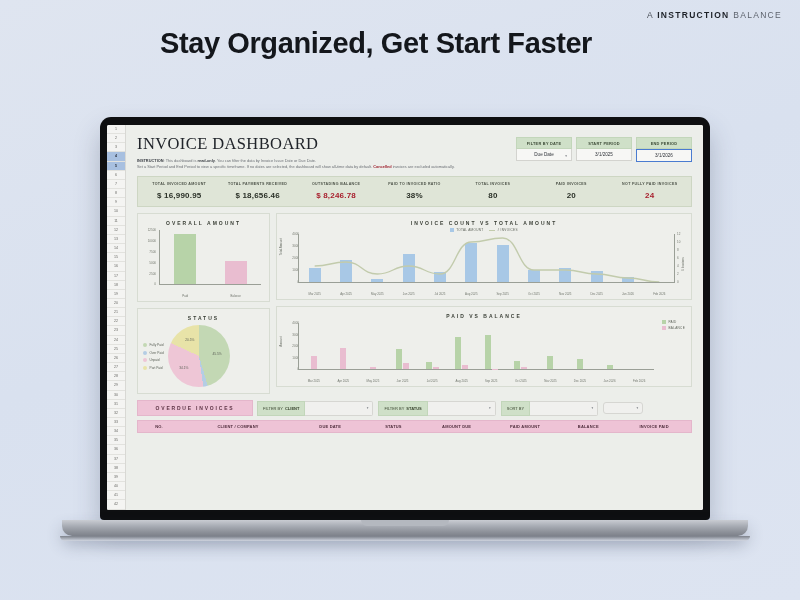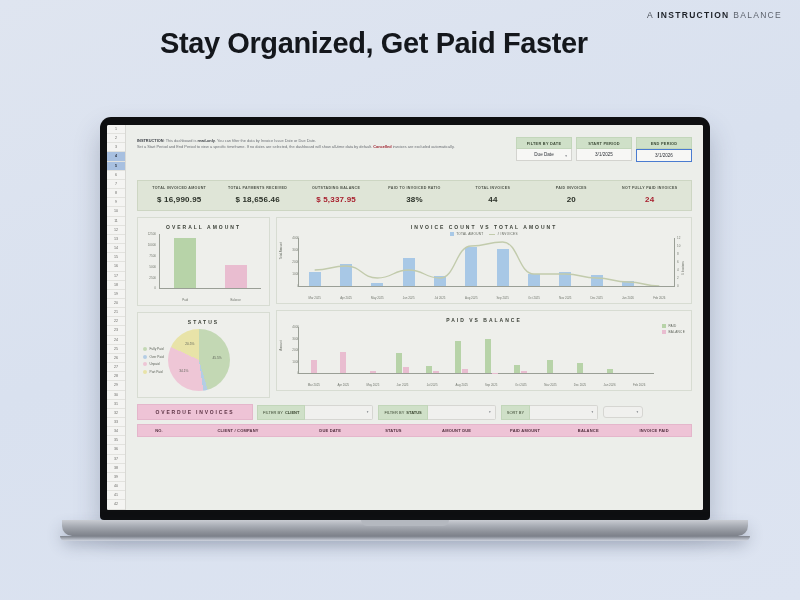--- a/index.html
+++ b/index.html
@@ -87,21 +87,21 @@
     font-size:4.6px; color:#2f3339; text-align:center; padding:3px 0;
     position:relative;
   }
   .fval.focus { border:1.2px solid #4a7bd0; }
   .fval .caret {
     position:absolute; right:4px; top:4.5px; font-size:3.4px; color:#6e7279;
   }
 
   
   .kpi {
-    margin-top:18px; background:#dfe5d7; border:1px solid #cdd6c3;
+    margin-top:6px; background:#dfe5d7; border:1px solid #cdd6c3;
     display:flex; padding:5px 2px 6px 2px;
   }
   .kpi .cell { flex:1; text-align:center; }
   .kpi .lab {
     font-size:3.6px; color:#4d5349; letter-spacing:.35px; line-height:1.5;
     font-weight:600;
   }
   .kpi .val {
     margin-top:4px; font-size:8px; font-weight:700; color:#2b3128;
     letter-spacing:.2px;
@@ -180,21 +180,21 @@
   }
 </style>
 </head>
 <body>
 
 <div class="brand">
   <span>A</span>
   <b>INSTRUCTION</b>
   <span class="lite">BALANCE</span>
 </div>
-<div class="headline">Stay Organized, Get Paid Faster</div>
+<div class="headline">Stay Organized, Get Start Faster</div>
 
 <div class="laptop">
   <div class="lid">
     <div class="screen">
 
       <div class="sheet">
         <div class="rowhdr" id="rowhdr">
             <div>1</div>
             <div>2</div>
             <div>3</div>
@@ -237,20 +237,21 @@
             <div>40</div>
             <div>41</div>
             <div>42</div>
           </div>
 
         <div class="canvas">
           <div class="dash">
 
             <div class="toprow">
               <div class="titleblock">
+                <div class="dtitle">INVOICE DASHBOARD</div>
                 <div class="instr">
                   <div>
                     <b>INSTRUCTION</b><span>: This dashboard is </span><b>read-only</b><span>. You can filter the data by Invoice Issue Date or Due Date.</span>
                   </div>
                   <div>
                     <span>Set a Start Period and End Period to view a specific timeframe. If no dates are selected, the dashboard will show all-time data by default. </span><span class="red">Cancelled</span><span> invoices are excluded automatically.</span>
                   </div>
                 </div>
               </div>
               <div class="filters" id="date-filters">
@@ -273,29 +274,29 @@
                 <div class="cell">
                   <div class="lab">TOTAL INVOICED AMOUNT</div>
                   <div class="val">$  16,990.95</div>
                 </div>
                 <div class="cell">
                   <div class="lab">TOTAL PAYMENTS RECEIVED</div>
                   <div class="val">$  18,656.46</div>
                 </div>
                 <div class="cell">
                   <div class="lab">OUTSTADING BALANCE</div>
-                  <div class="val red">$   5,337.95</div>
+                  <div class="val red">$   8,246.78</div>
                 </div>
                 <div class="cell">
                   <div class="lab">PAID TO INVOICED RATIO</div>
                   <div class="val">38%</div>
                 </div>
                 <div class="cell">
                   <div class="lab">TOTAL INVOICES</div>
-                  <div class="val">44</div>
+                  <div class="val">80</div>
                 </div>
                 <div class="cell">
                   <div class="lab">PAID INVOICES</div>
                   <div class="val">20</div>
                 </div>
                 <div class="cell">
                   <div class="lab">NOT FULLY PAID INVOICES</div>
                   <div class="val red">24</div>
                 </div>
               </div>

